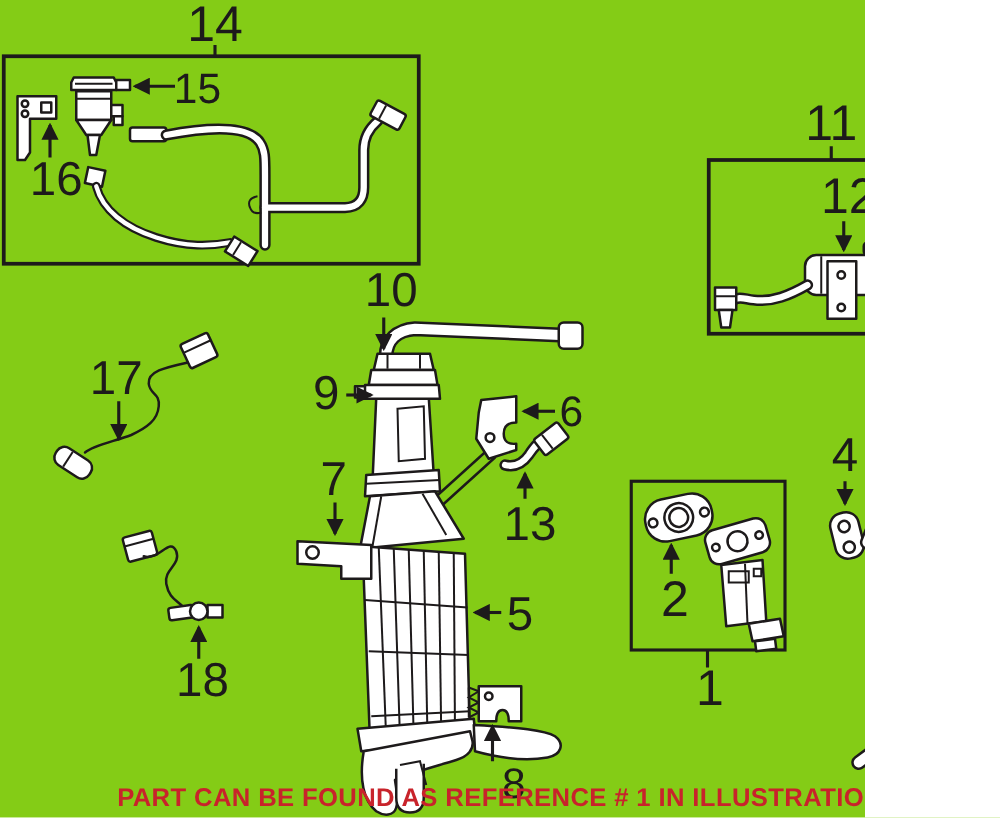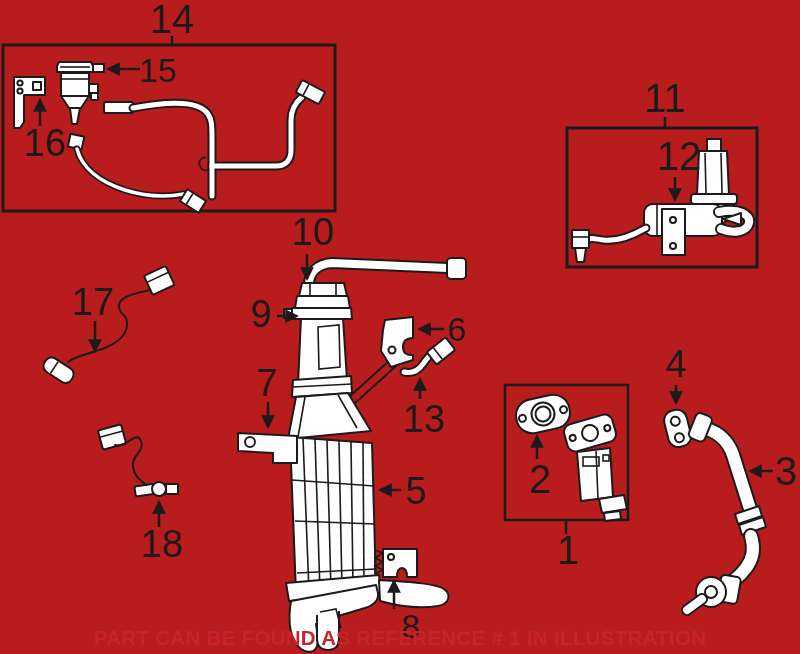--- a/index.html
+++ b/index.html
@@ -1,16 +1,16 @@
 <!DOCTYPE html>
 <html><head>
 <meta charset="utf-8">
 <style>
   html,body { margin:0; padding:0; background:#fff; }
-  .stage { position:relative; width:800px; height:654px; background:#b91c1c; overflow:hidden; }
+  .stage { position:relative; width:692px; height:654px; background:#84cc16; overflow:hidden; }
   svg { display:block; }
   .ln  { fill:none; stroke:#1d1a1b; stroke-width:2; stroke-linecap:round; stroke-linejoin:round; }
   .thn { fill:none; stroke:#1d1a1b; stroke-width:1.6; }
   .fw  { fill:#ffffff; stroke:#1d1a1b; stroke-width:2; stroke-linejoin:round; }
   .bx  { fill:none; stroke:#1d1a1b; stroke-width:3; }
   .bx2 { fill:none; stroke:#1d1a1b; stroke-width:2.5; }
   .d7  { fill:none; stroke:#1d1a1b; stroke-width:7;  stroke-linecap:round; }
   .w35 { fill:none; stroke:#ffffff; stroke-width:3.5; stroke-linecap:round; }
   .d9  { fill:none; stroke:#1d1a1b; stroke-width:9;  stroke-linecap:round; }
   .w5  { fill:none; stroke:#ffffff; stroke-width:5;  stroke-linecap:round; }

